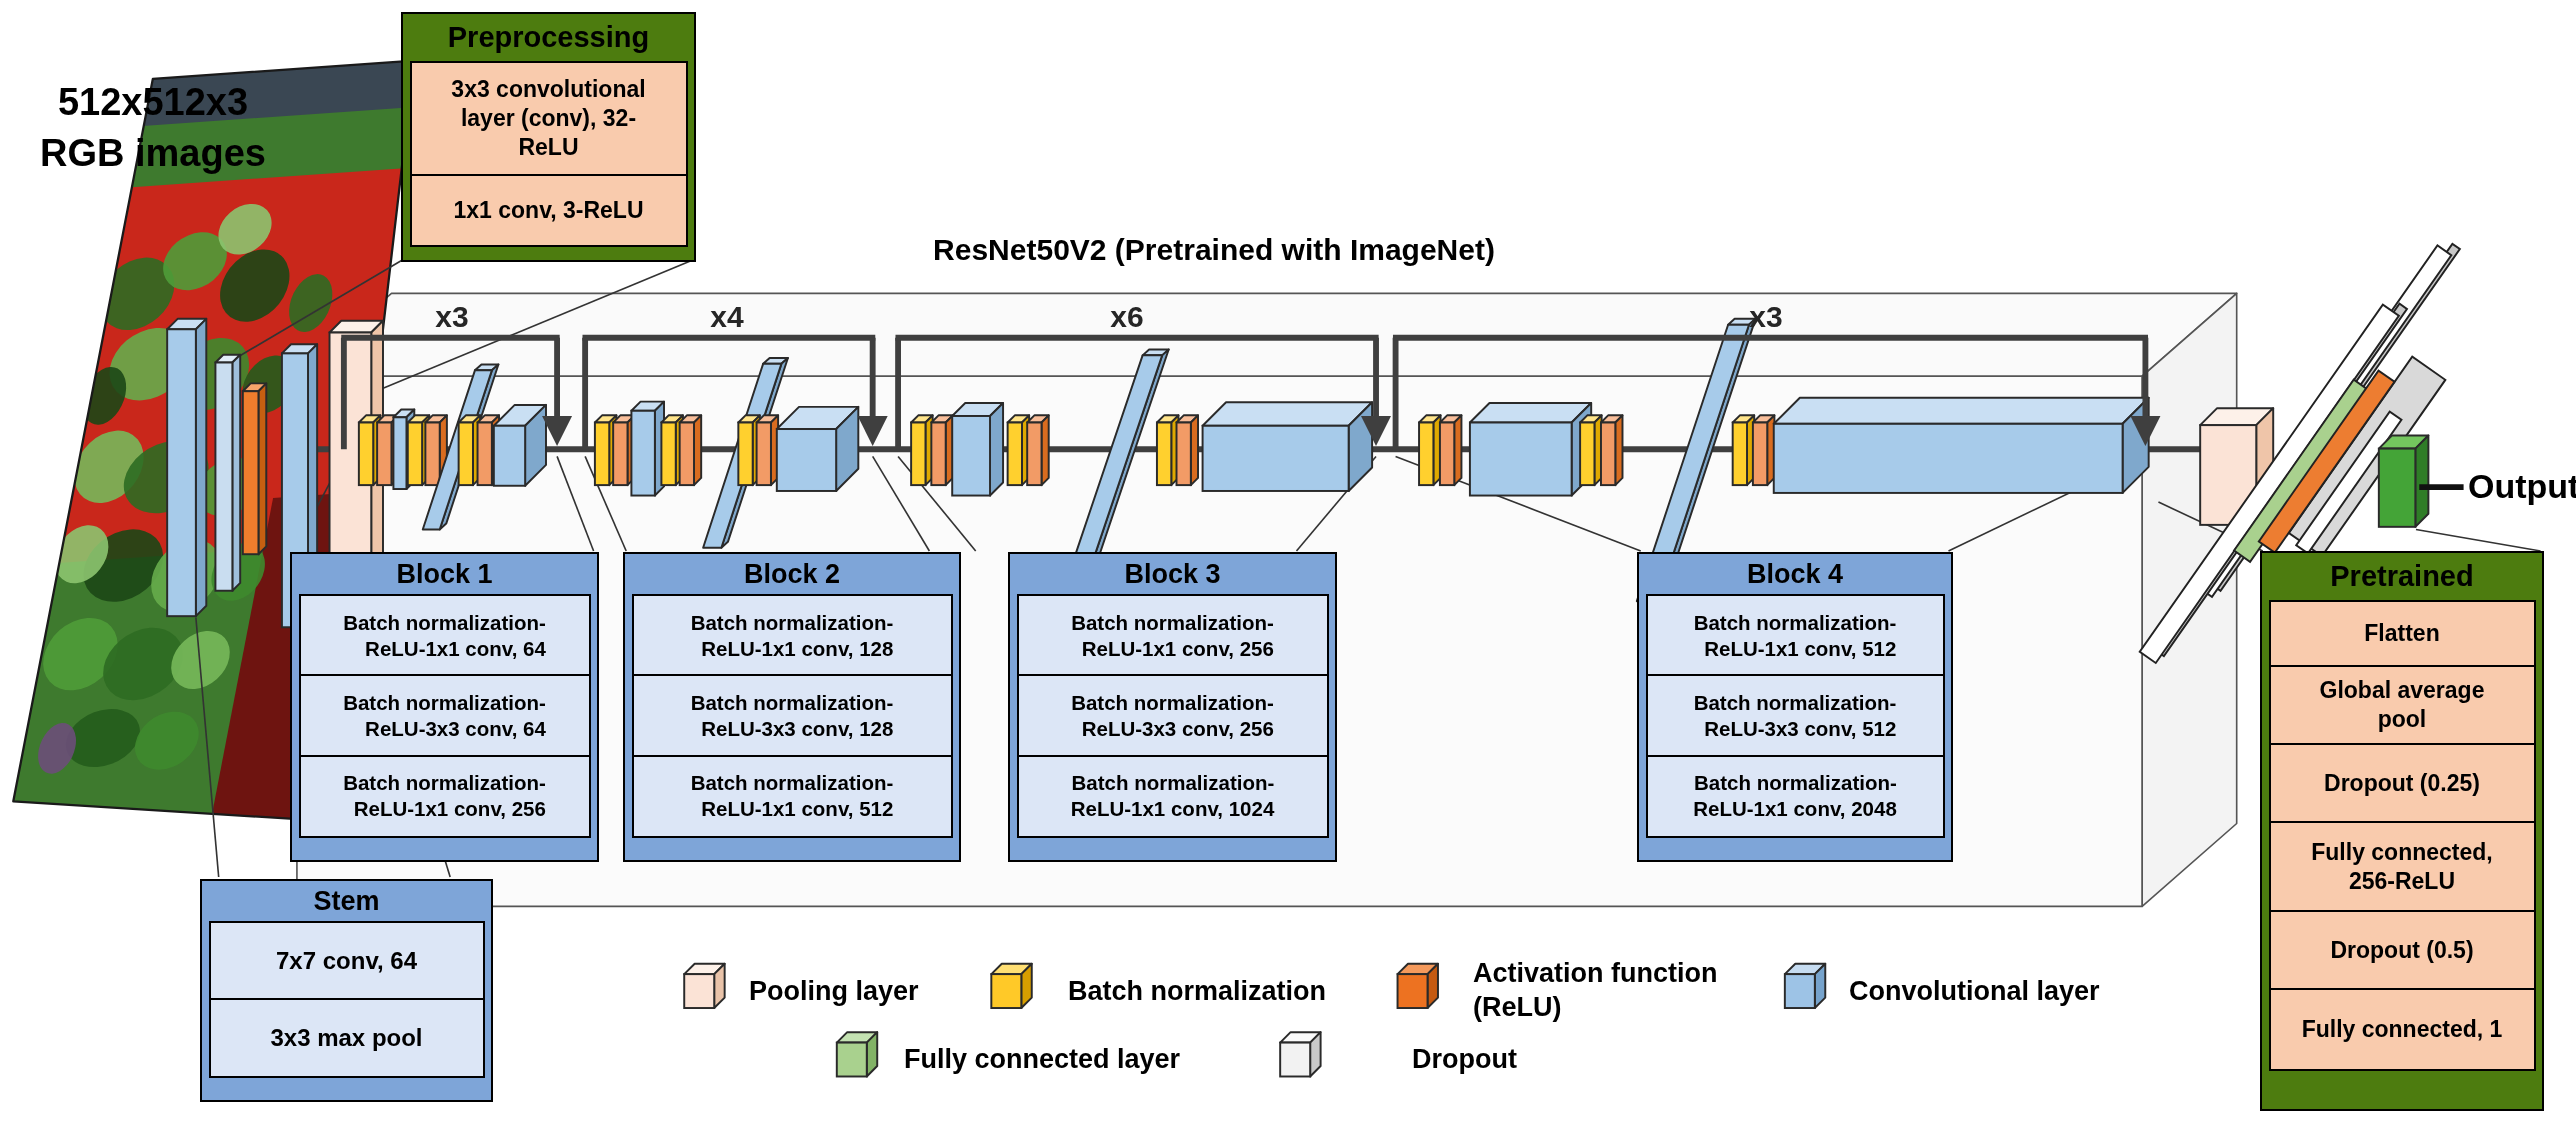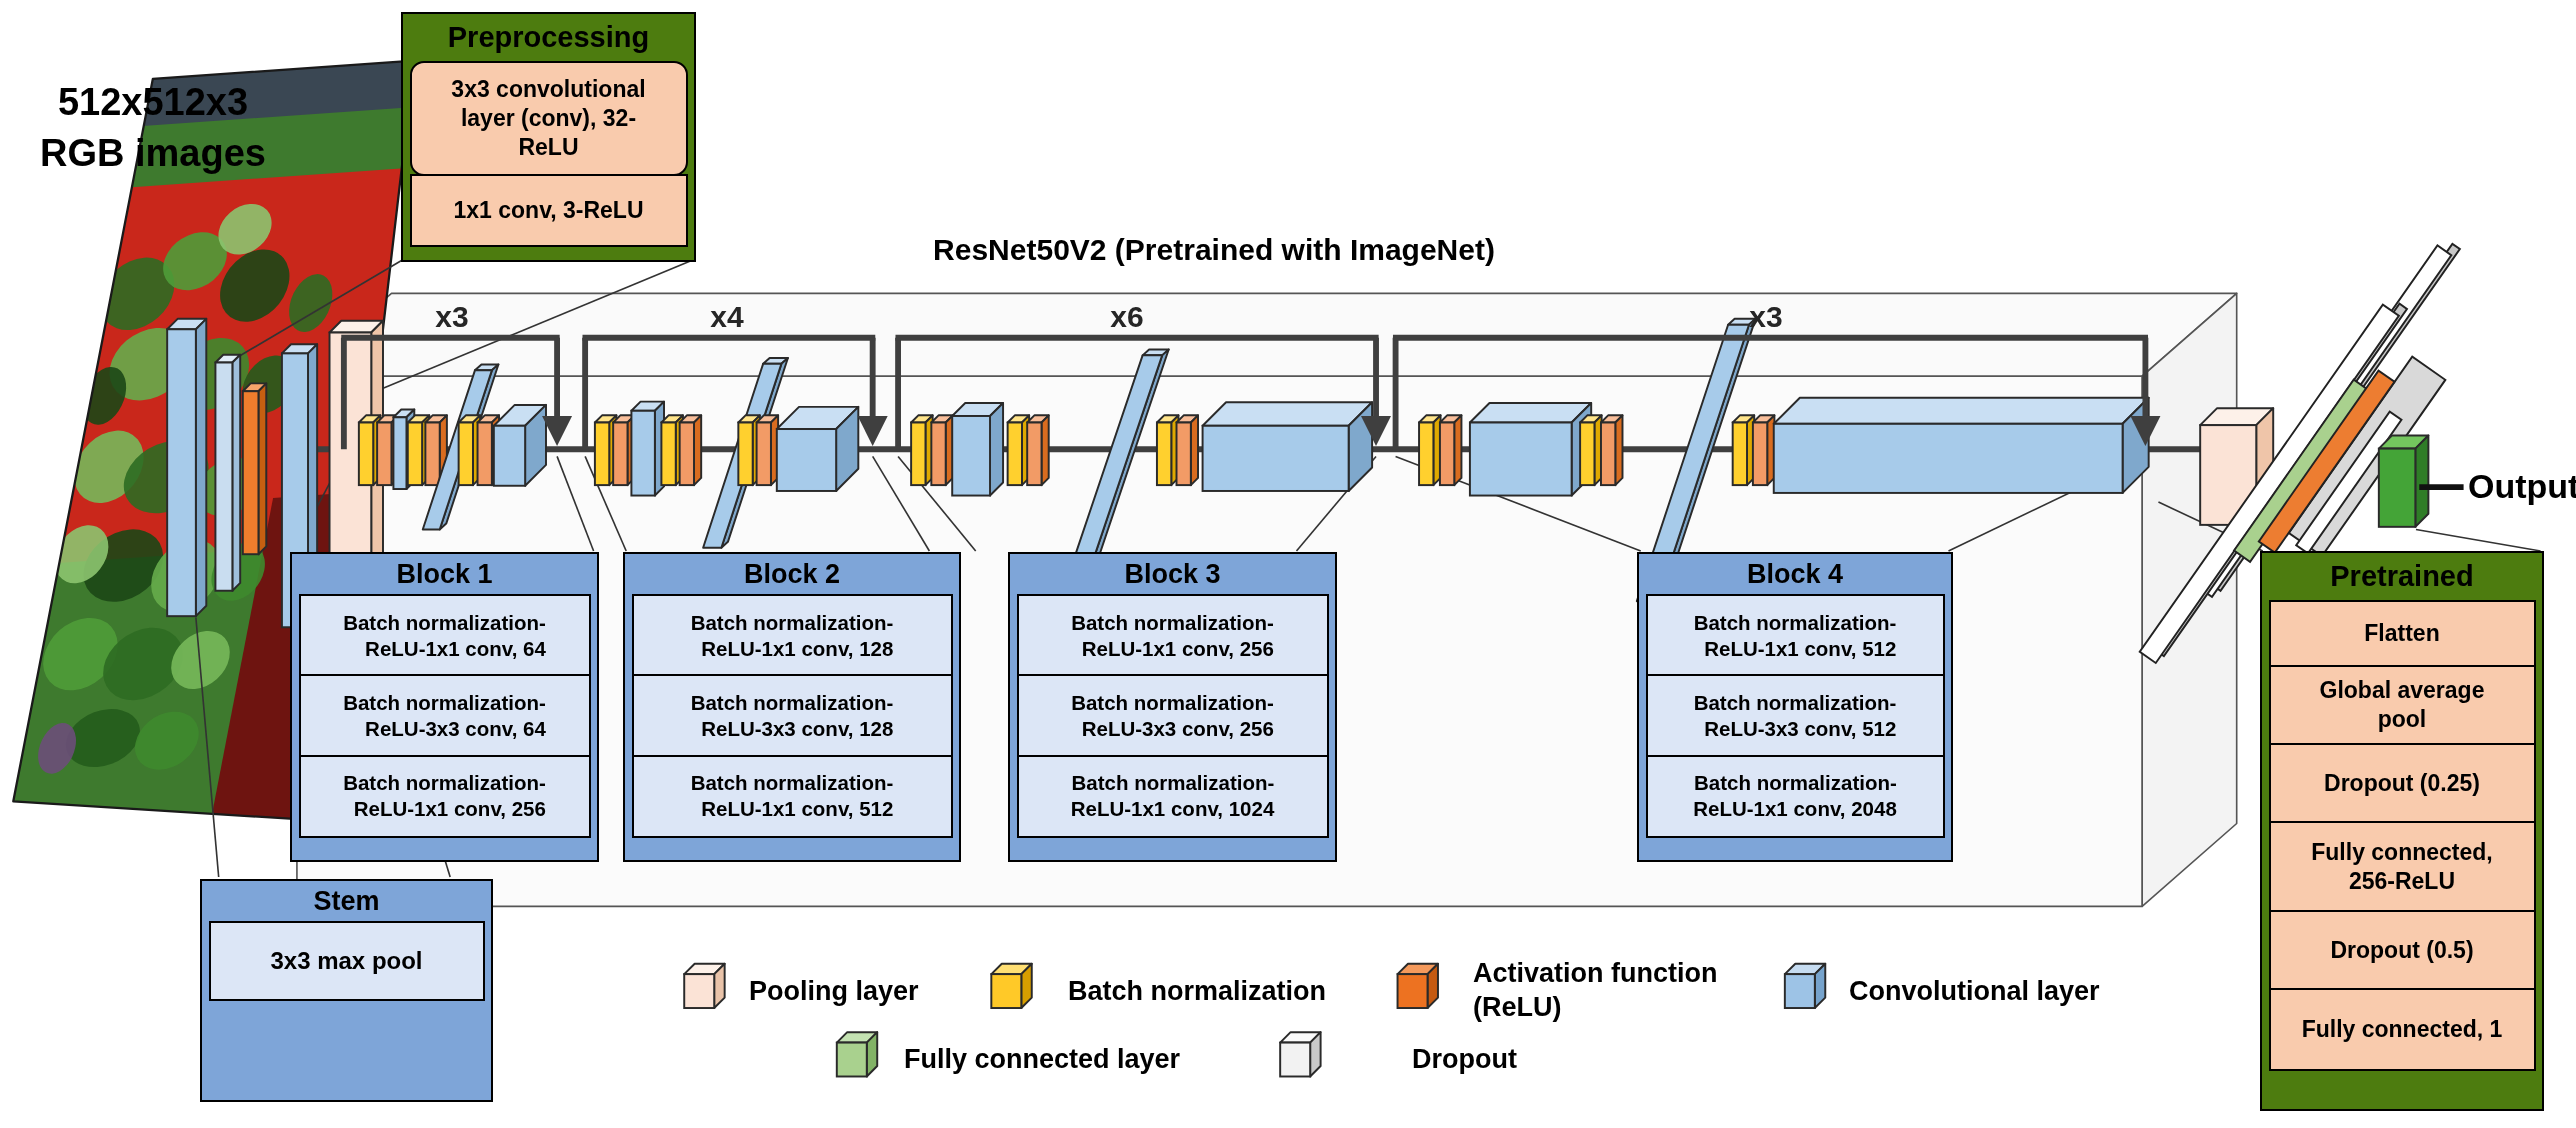--- a/index.html
+++ b/index.html
@@ -311,21 +311,21 @@
   <div class="abs title" style="left:888px;top:233px;width:652px">ResNet50V2 (Pretrained with ImageNet)</div>
 
   <div class="abs xlab" style="left:452px;top:300px">x3</div>
   <div class="abs xlab" style="left:727px;top:300px">x4</div>
   <div class="abs xlab" style="left:1127px;top:300px">x6</div>
   <div class="abs xlab" style="left:1766px;top:300px">x3</div>
 
   <div class="abs grn" id="preproc-box" style="left:401px;top:11.7px;width:295px;height:250px">
     <div class="grn-h">Preprocessing</div>
     <div class="blk-body" id="preproc-rows">
-        <div class="org-r" style="height: 115px; border-radius: 14px;">
+        <div class="org-r" style="height: 115px;">
           <div>3x3 convolutional<br>layer (conv), 32-<br>ReLU</div>
         </div>
         <div class="org-r" style="height: 73px;">1x1 conv, 3-ReLU</div>
       </div>
   </div>
 
   <div id="blocks-layer">
       <div class="abs blk" style="left: 290px; top: 552px; width: 309px; height: 310px;">
         <div class="blk-h">Block 1</div>
         <div class="blk-body">
@@ -380,20 +380,21 @@
           <div class="blk-r" style="height: 83px;">
             <div>Batch normalization-<br>ReLU-1x1 conv, 2048</div>
           </div>
         </div>
       </div>
     </div>
 
   <div class="abs blk" id="stem-box" style="left:200px;top:879px;width:293px;height:223px">
     <div class="blk-h">Stem</div>
     <div class="blk-body" id="stem-rows">
+        <div class="stm-r" style="height: 80px;">7x7 conv, 64</div>
         <div class="stm-r" style="height: 80px;">3x3 max pool</div>
       </div>
   </div>
 
   <div class="abs grn" id="regressor-box" style="left:2260px;top:551px;width:284px;height:560px">
     <div class="grn-h">Pretrained</div>
     <div class="blk-body" id="regressor-rows">
         <div class="org-r" style="height: 67px;">Flatten</div>
         <div class="org-r" style="height: 80px;">
           <div>Global average<br>pool</div>

